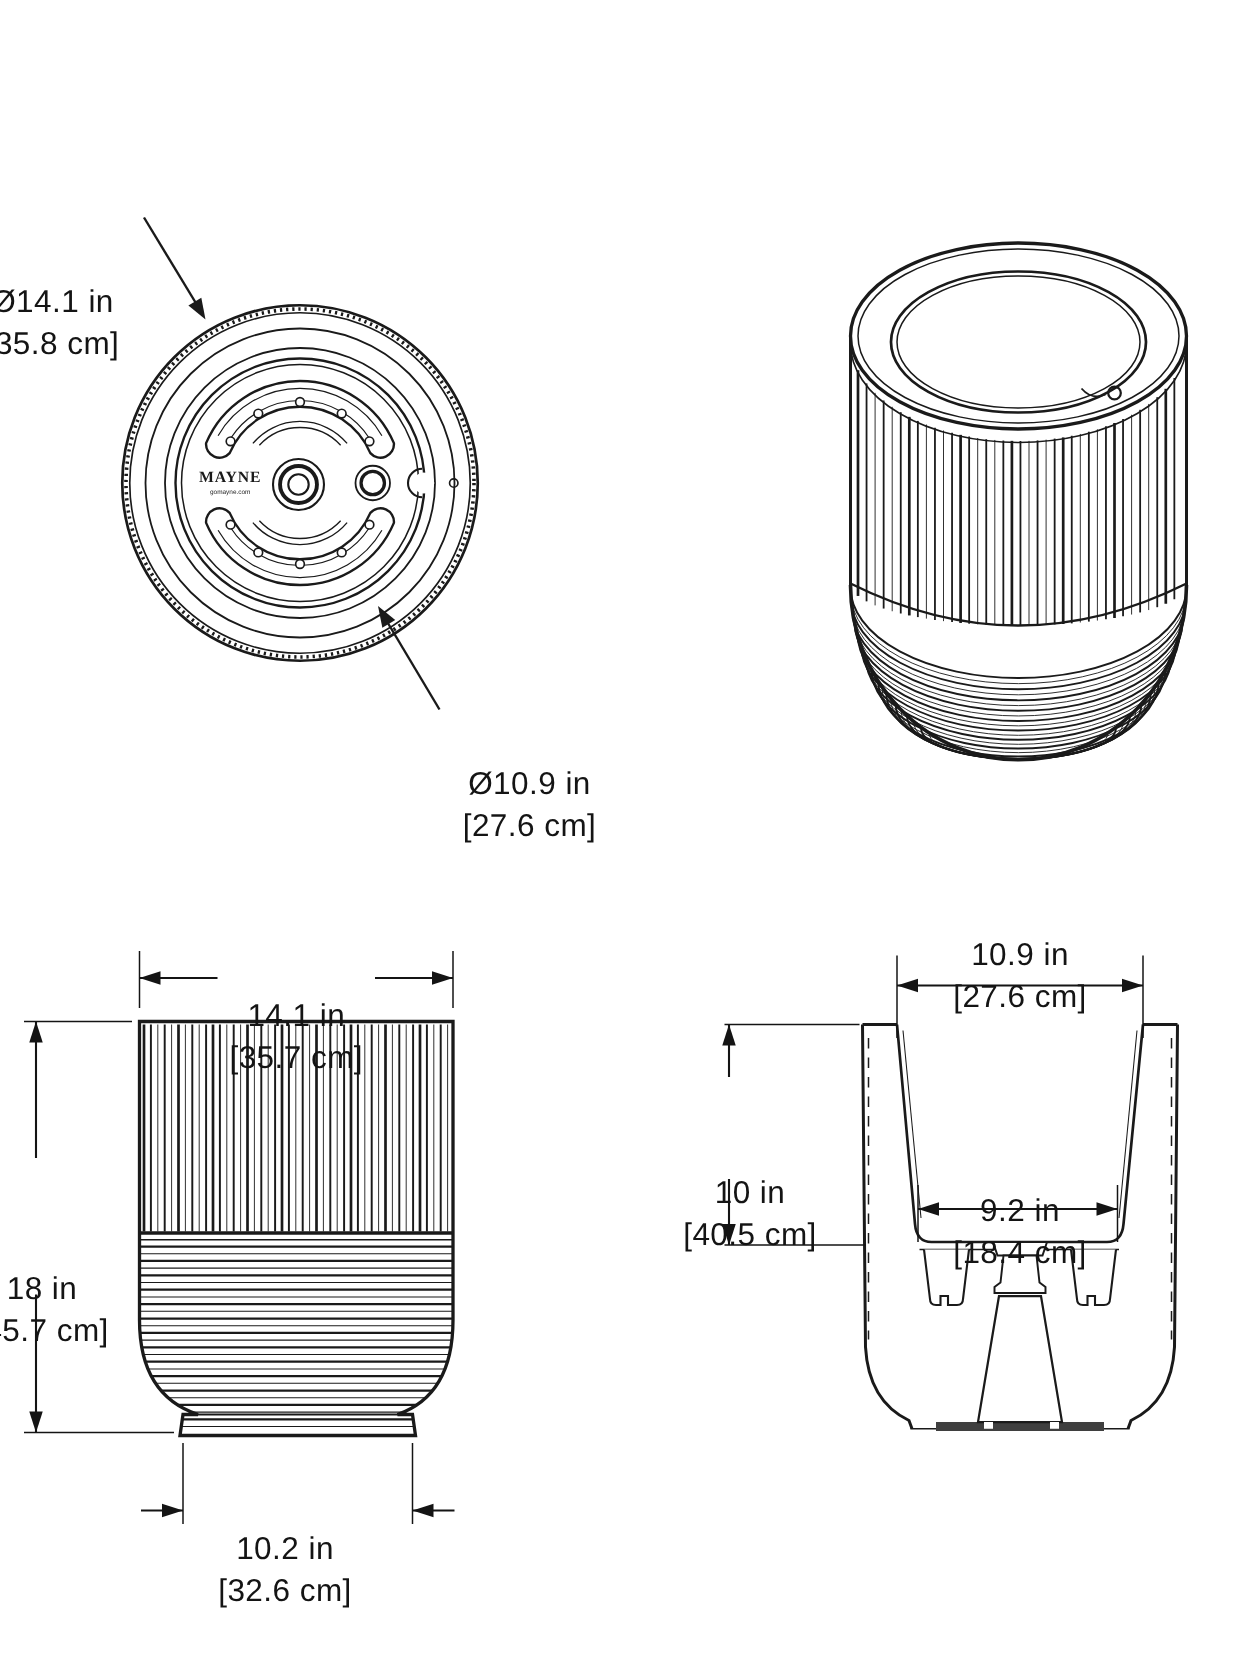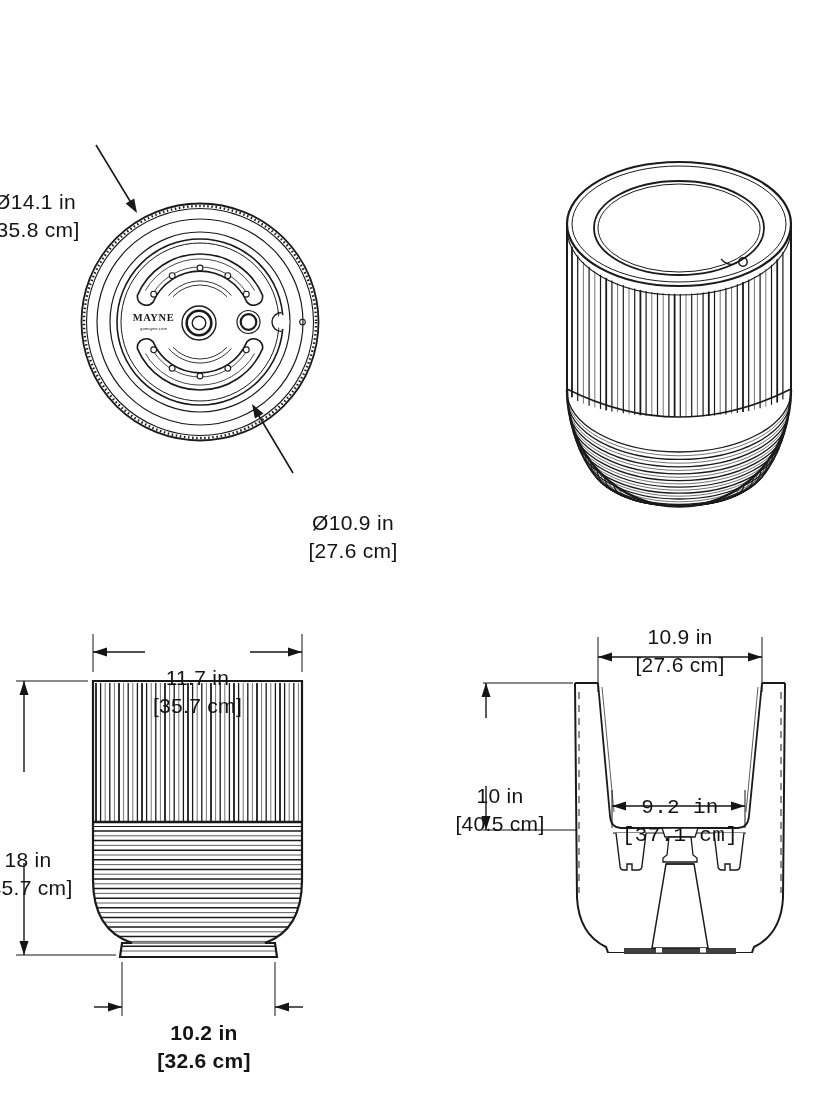--- a/index.html
+++ b/index.html
@@ -335,29 +335,29 @@
   </g>
 </svg>
 
 <div class="dim-label" style="left:-18px;top:133px;width:106px;">
   <span>Ø14.1 in</span><span>[35.8 cm]</span>
 </div>
 <div class="dim-label" style="left:290px;top:454px;width:126px;">
   <span>Ø10.9 in</span><span>[27.6 cm]</span>
 </div>
 <div class="dim-label" style="left:135px;top:609px;width:125px;">
-  <span>11.7 in</span><span>[35.7 cm]</span>
+  <span>14.1 in</span><span>[35.7 cm]</span>
 </div>
 <div class="dim-label" style="left:-37px;top:791px;width:130px;">
   <span>18 in</span><span>[45.7 cm]</span>
 </div>
-<div class="dim-label" style="left:141px;top:964px;width:126px;font-weight:bold;">
+<div class="dim-label" style="left:127px;top:964px;width:126px;">
   <span>10.2 in</span><span>[32.6 cm]</span>
 </div>
 <div class="dim-label" style="left:617px;top:568px;width:126px;">
   <span>10.9 in</span><span>[27.6 cm]</span>
 </div>
 <div class="dim-label" style="left:437px;top:727px;width:126px;">
   <span>10 in</span><span>[40.5 cm]</span>
 </div>
-<div class="dim-label" style="left:617px;top:739px;width:126px;font-family:Liberation Mono, monospace;">
-  <span>9.2 in</span><span>[37.1 cm]</span>
+<div class="dim-label" style="left:617px;top:739px;width:126px;">
+  <span>9.2 in</span><span>[18.4 cm]</span>
 </div>
 
 </body></html>

